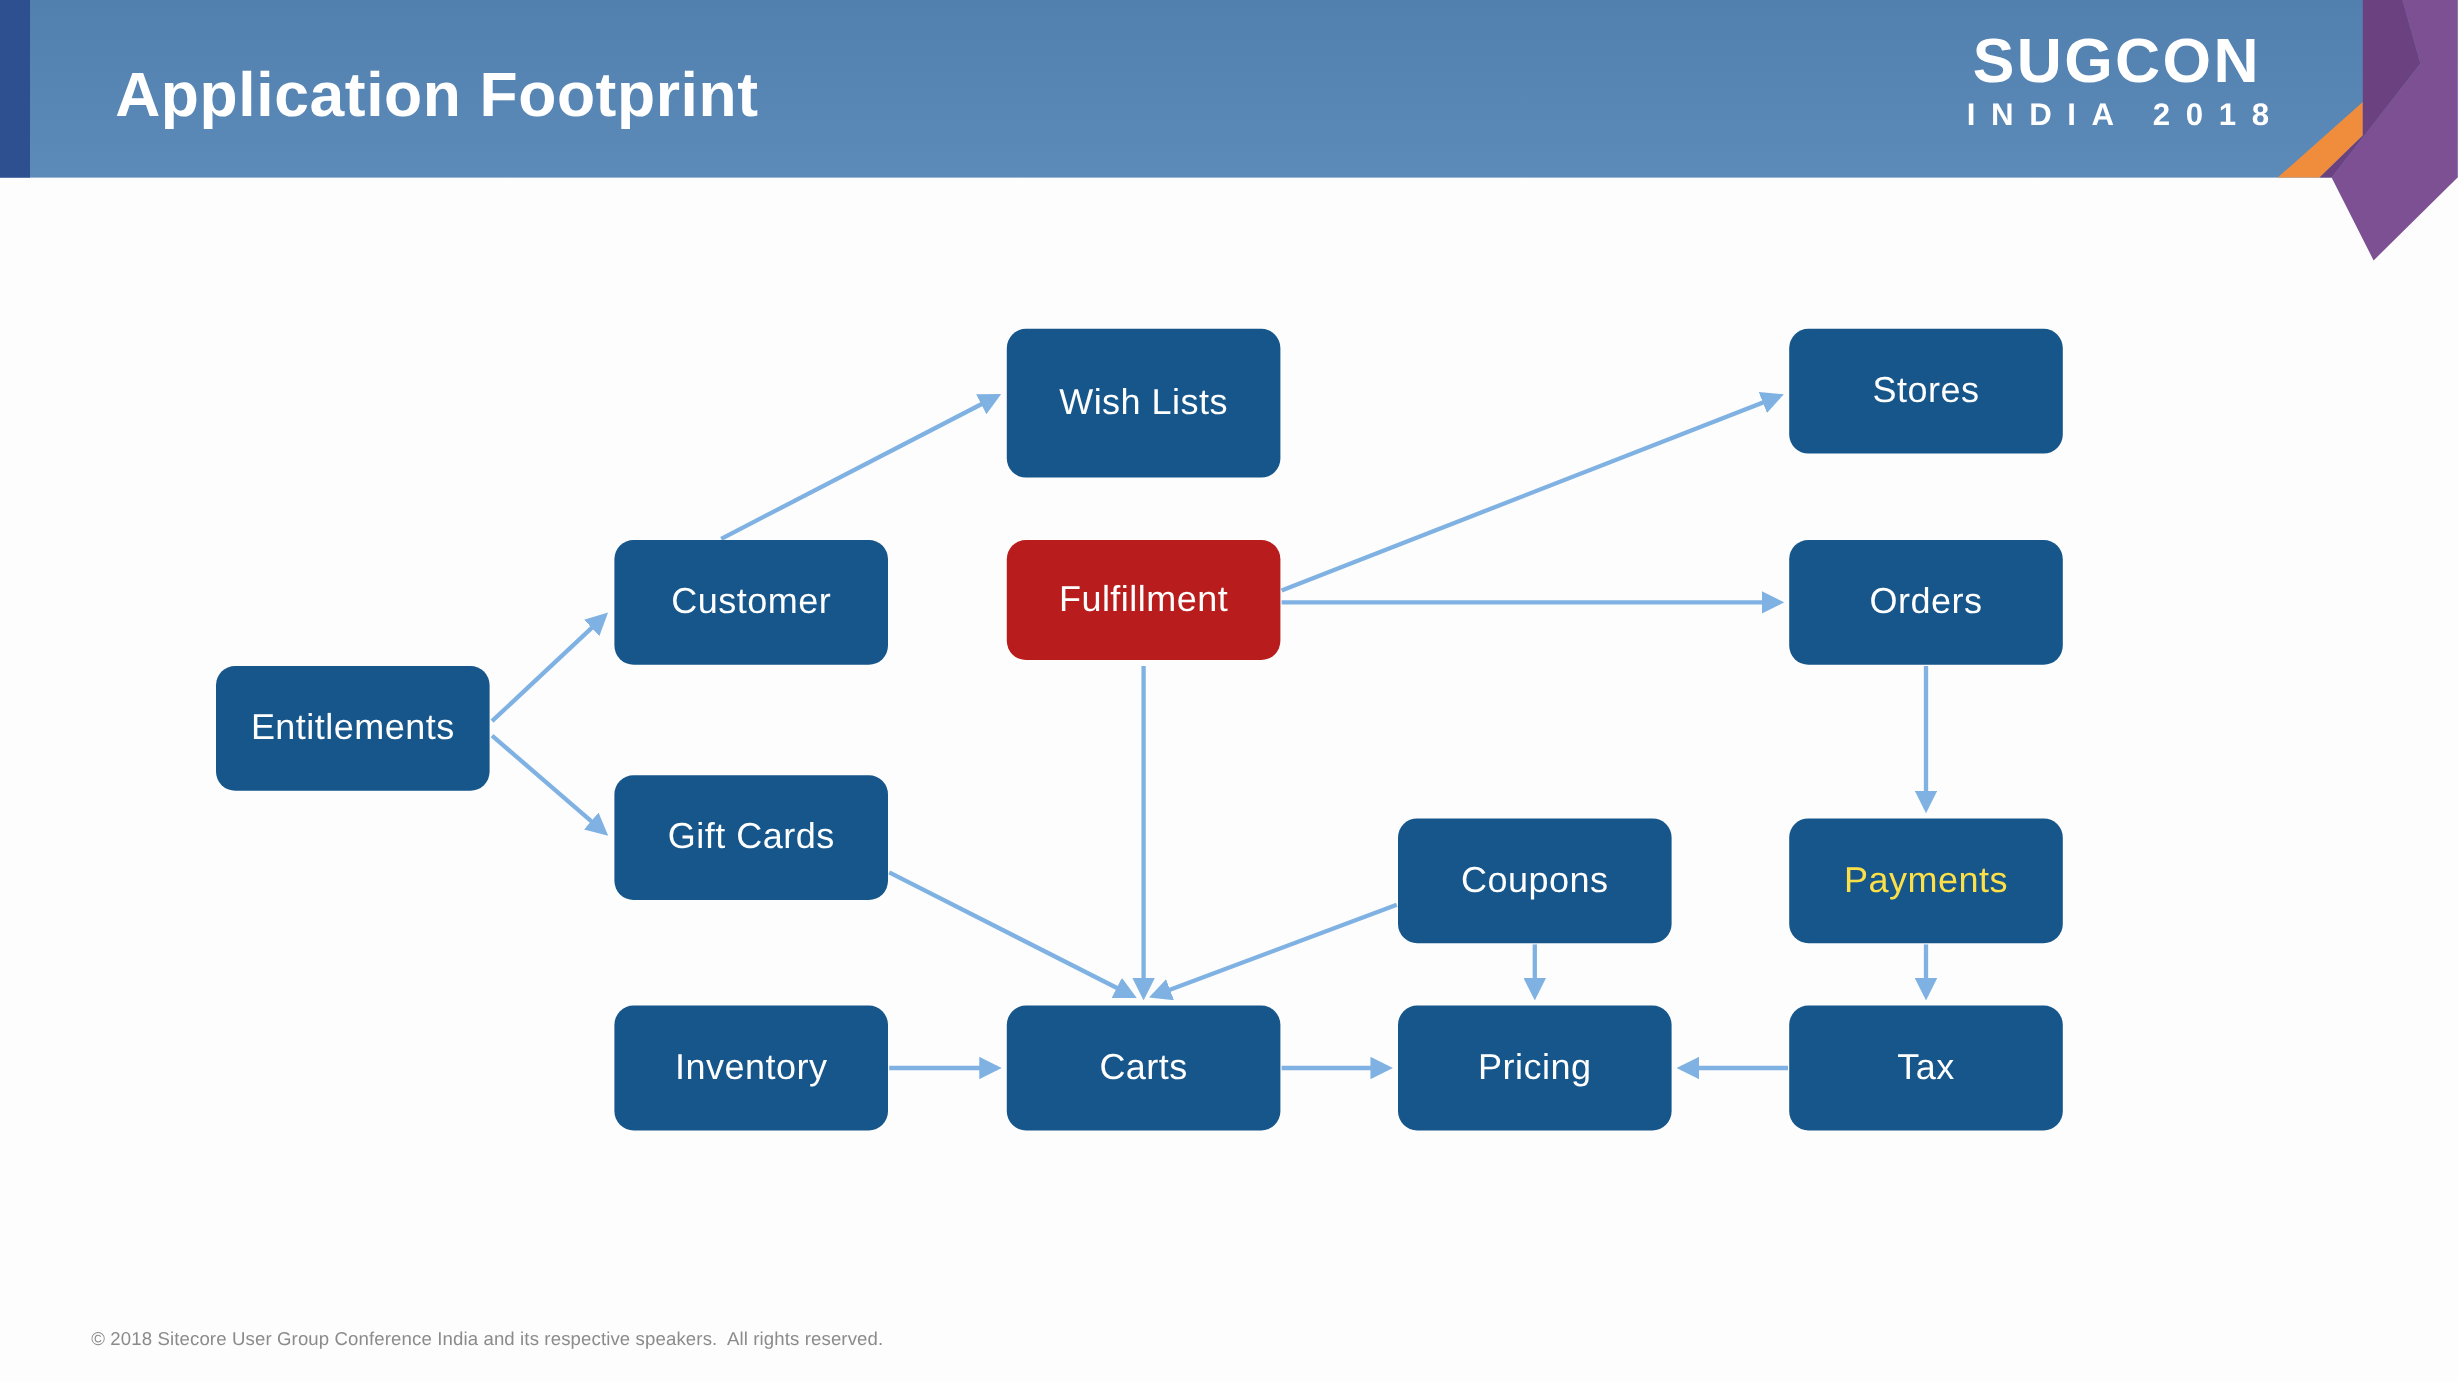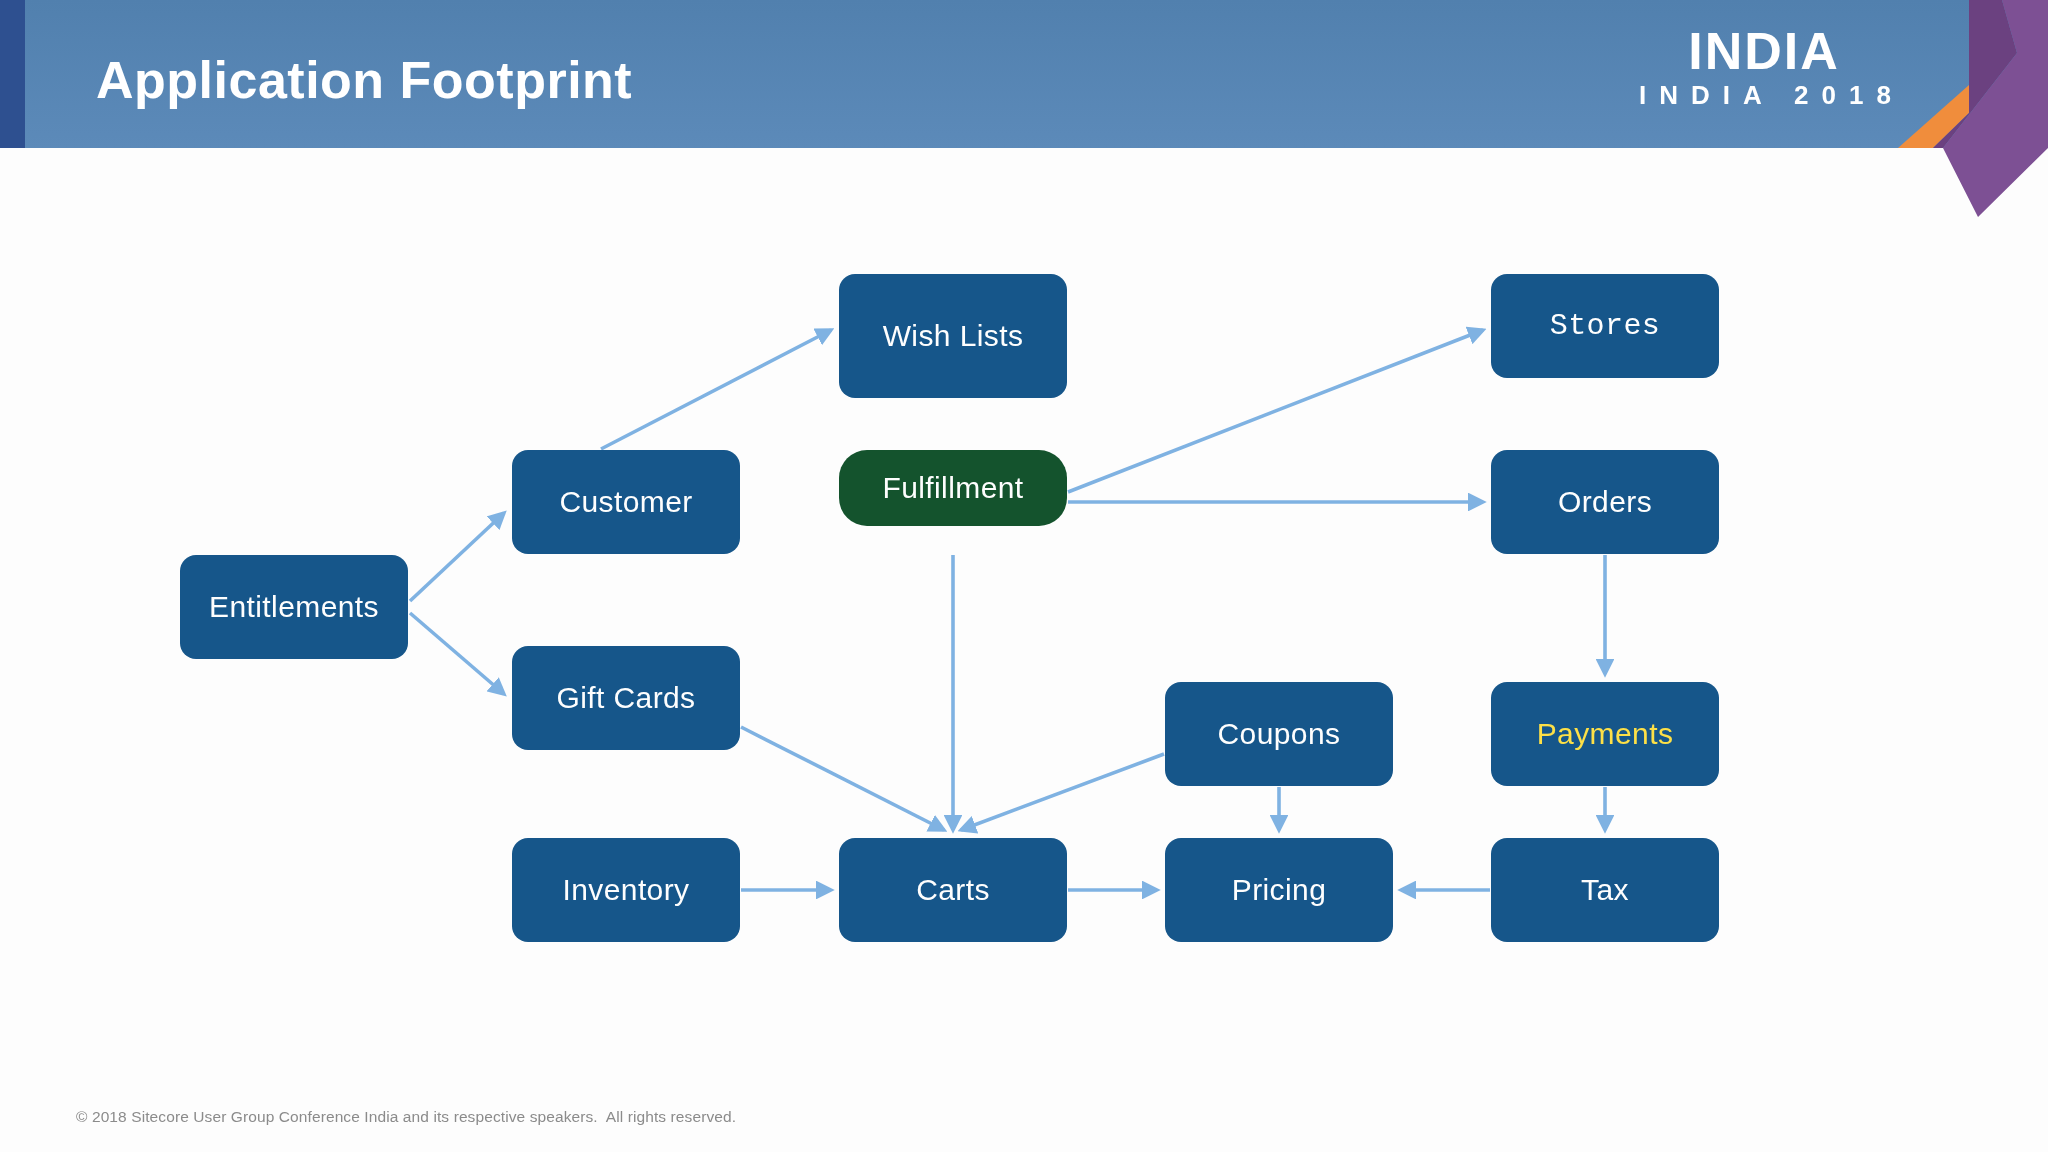--- a/index.html
+++ b/index.html
@@ -48,21 +48,21 @@
     white-space:pre-wrap;
   }
 </style>
 </head>
 <body>
 
 <div class="header" style="background: linear-gradient(rgb(81, 128, 174), rgb(92, 138, 185));">
   <div class="header-stripe" style="background: rgb(46, 80, 144);"></div>
   <h1 class="slide-title" style="color: rgb(255, 255, 255);">Application Footprint</h1>
   <div class="logo">
-    <div class="logo-line1">INDIA</div>
+    <div class="logo-line1">SUGCON</div>
     <div class="logo-line2">INDIA 2018</div>
   </div>
   <svg class="corner-svg" width="2048" height="220" viewBox="0 0 2048 220">
     <polygon points="1969,85 1969,113 1933,148 1898,148" fill="#f08d3c"></polygon>
     <polygon points="1969,0 2002,0 2017,53 1943,148 1933,148 1969,113" fill="#6b4180"></polygon>
     <polygon points="2002,0 2048,0 2048,148 1978,217 1943,148 2017,53" fill="#7d5094"></polygon>
   </svg>
 </div>
 
 <div class="diagram">
@@ -95,25 +95,25 @@
       </div>
       <div class="node" style="left: 512px; top: 302px; width: 228px; height: 104px; border-radius: 16px; background: rgb(22, 86, 138);">
         <span style="color: rgb(254, 254, 254);">Customer</span>
       </div>
       <div class="node" style="left: 839px; top: 126px; width: 228px; height: 124px; border-radius: 16px; background: rgb(22, 86, 138);">
         <span style="color: rgb(254, 254, 254);">Wish Lists</span>
       </div>
       <div class="node" style="left: 512px; top: 498px; width: 228px; height: 104px; border-radius: 16px; background: rgb(22, 86, 138);">
         <span style="color: rgb(254, 254, 254);">Gift Cards</span>
       </div>
-      <div class="node" style="left: 839px; top: 302px; width: 228px; height: 76px; border-radius: 28px; background: #14532d;">
+      <div class="node" style="left: 839px; top: 302px; width: 228px; height: 100px; border-radius: 16px; background: #b91c1c;">
         <span style="color: rgb(254, 254, 254);">Fulfillment</span>
       </div>
       <div class="node" style="left: 1491px; top: 126px; width: 228px; height: 104px; border-radius: 16px; background: rgb(22, 86, 138);">
-        <span style="color: rgb(254, 254, 254); font-family: Liberation Mono, monospace;">Stores</span>
+        <span style="color: rgb(254, 254, 254);">Stores</span>
       </div>
       <div class="node" style="left: 1491px; top: 302px; width: 228px; height: 104px; border-radius: 16px; background: rgb(22, 86, 138);">
         <span style="color: rgb(254, 254, 254);">Orders</span>
       </div>
       <div class="node" style="left: 1165px; top: 534px; width: 228px; height: 104px; border-radius: 16px; background: rgb(22, 86, 138);">
         <span style="color: rgb(254, 254, 254);">Coupons</span>
       </div>
       <div class="node" style="left: 1491px; top: 534px; width: 228px; height: 104px; border-radius: 16px; background: rgb(22, 86, 138);">
         <span style="color: #fde047;">Payments</span>
       </div>

